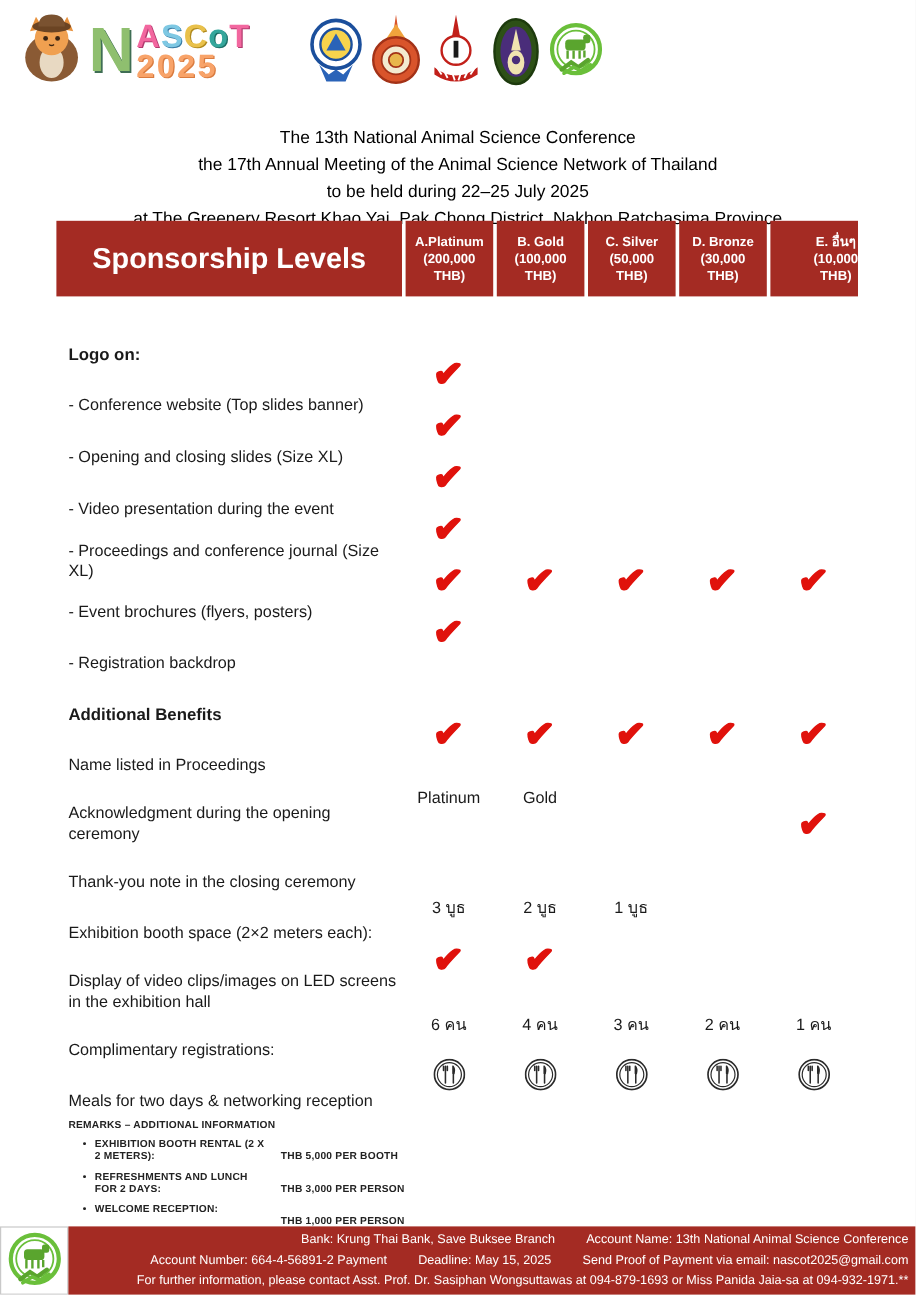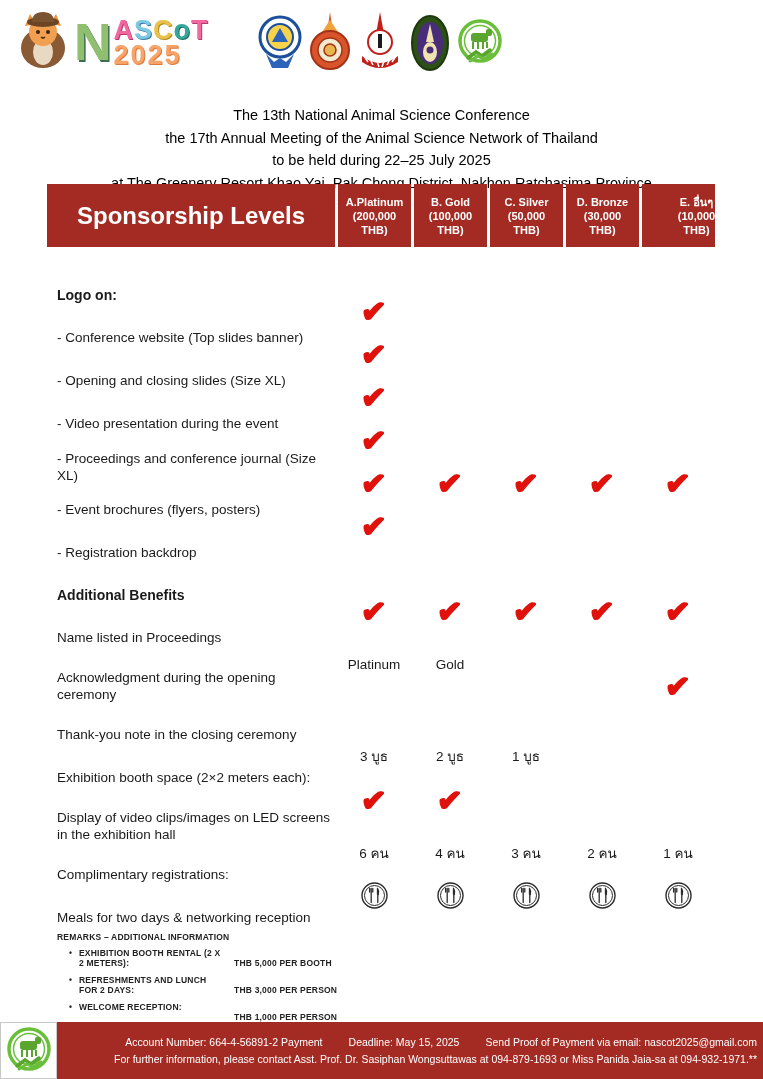--- a/index.html
+++ b/index.html
@@ -385,20 +385,24 @@
         <circle cx="22" cy="24" r="15.5" fill="none" stroke="#6abf3a" stroke-width="1.5"></circle>
         <rect x="13" y="16" width="17" height="9" rx="3" fill="#5aa52e"></rect>
         <rect x="28" y="12" width="6" height="7" rx="2" fill="#5aa52e"></rect>
         <path d="M15 25 L15 32 M20 25 L20 32 M25 25 L25 32 M29 25 L29 31" stroke="#5aa52e" stroke-width="2"></path>
         <path d="M10 41 L18 35 L24 39 L32 33" stroke="#5aa52e" stroke-width="3.5" fill="none" stroke-linecap="round"></path>
         <path d="M12 44 L20 39 L26 42 L34 37" stroke="#6abf3a" stroke-width="3" fill="none" stroke-linecap="round"></path>
       </svg>
     </div>
     <div class="footer-red">
       <div class="f-line">
+        <span>Bank: Krung Thai Bank, Save Buksee Branch</span>
+        <span>Account Name: 13th National Animal Science Conference</span>
+      </div>
+      <div class="f-line">
         <span>Account Number: 664-4-56891-2 Payment</span>
         <span>Deadline: May 15, 2025</span>
         <span>Send Proof of Payment via email: nascot2025@gmail.com</span>
       </div>
       <div class="f-line">
         <span>For further information, please contact Asst. Prof. Dr. Sasiphan Wongsuttawas at 094-879-1693 or Miss Panida Jaia-sa at 094-932-1971.**</span>
       </div>
     </div>
   </div>
 

